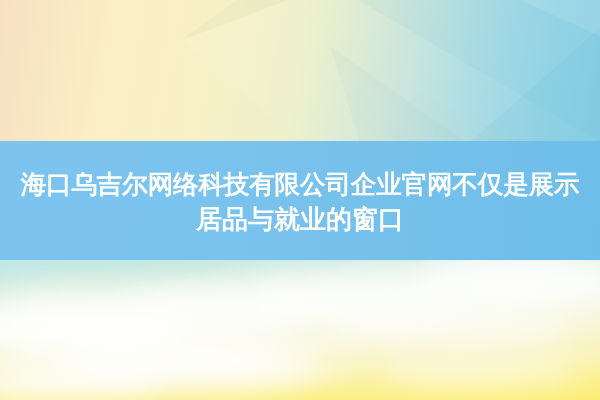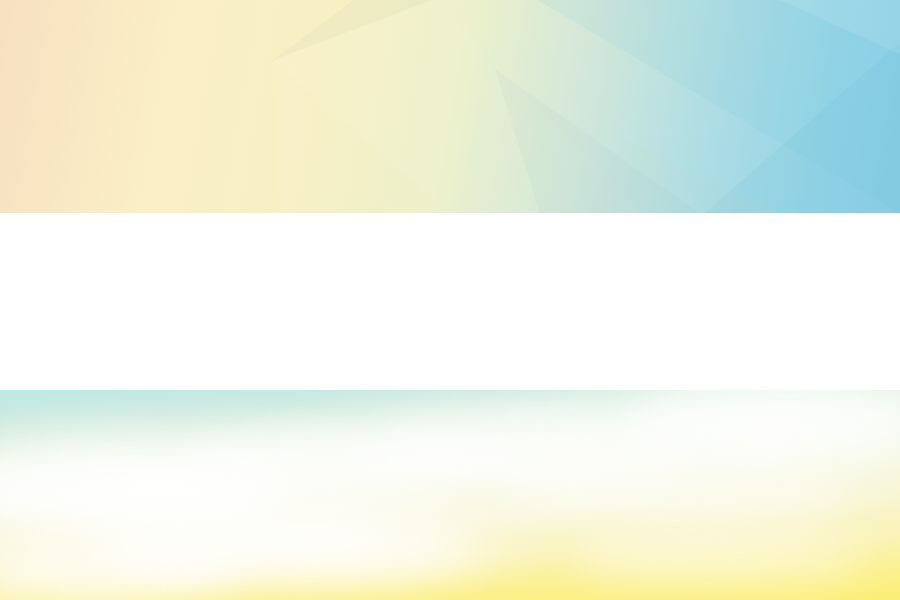--- a/index.html
+++ b/index.html
@@ -137,20 +137,24 @@
       <polygon points="600,28 600,142 470,142" fill="#55b4d2" fill-opacity="0.10"></polygon>
       <polygon points="288,0 430,142 300,142 182,40" fill="#ffffff" fill-opacity="0.09"></polygon>
       <polygon points="236,0 288,0 182,40" fill="#b9c8b0" fill-opacity="0.10"></polygon>
       <polygon points="330,46 466,142 360,142" fill="#8fb9b6" fill-opacity="0.07"></polygon>
       <polygon points="182,40 300,142 186,142" fill="#ffffff" fill-opacity="0.05"></polygon>
       <polygon points="520,0 600,0 600,36" fill="#ffffff" fill-opacity="0.10"></polygon>
       <polygon points="415,92 520,142 392,142" fill="#cfd9c4" fill-opacity="0.08"></polygon>
     </svg>
   </div>
 
+  <div class="blue-band">
+    <div class="band-line line-1">海口乌吉尔网络科技有限公司企业官网不仅是展示</div>
+    <div class="band-line line-2">居品与就业的窗口</div>
+  </div>
 
   <div class="bottom-region">
     <div class="bottom-base"></div>
     <div class="cloud" style="left:-40px;  top:40px;  width:230px; height:52px; opacity:0.85;"></div>
     <div class="cloud" style="left:120px;  top:26px;  width:190px; height:40px; opacity:0.70;"></div>
     <div class="cloud" style="left:250px;  top:14px;  width:220px; height:44px; opacity:0.62;"></div>
     <div class="cloud" style="left:420px;  top:-6px;  width:210px; height:50px; opacity:0.78;"></div>
     <div class="cloud" style="left:330px;  top:50px;  width:240px; height:40px; opacity:0.55;"></div>
     <div class="cloud" style="left:60px;   top:86px;  width:260px; height:38px; opacity:0.68;"></div>
     <div class="cloud" style="left:380px;  top:96px;  width:200px; height:34px; opacity:0.45;"></div>

